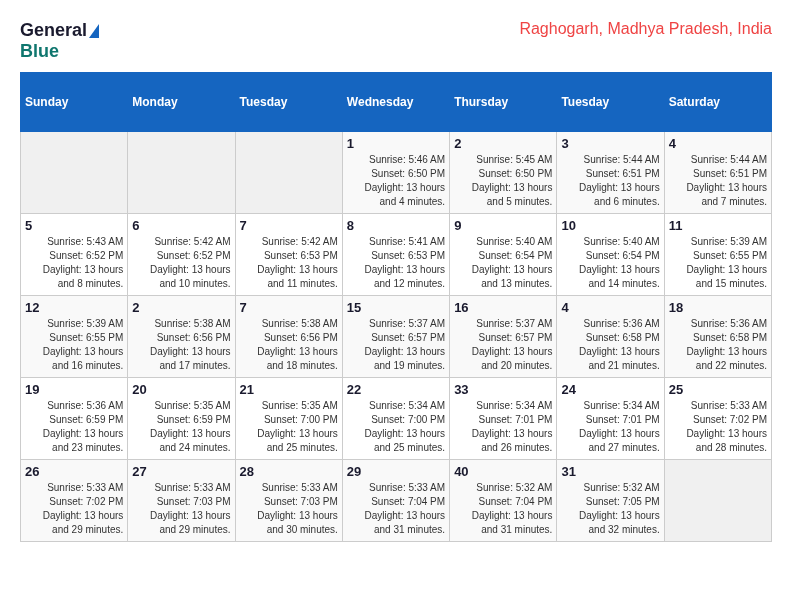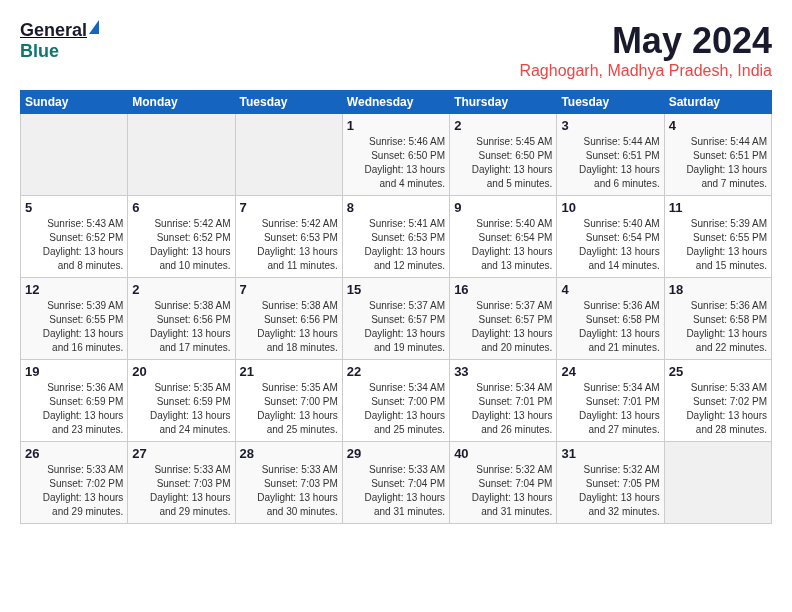--- a/index.html
+++ b/index.html
@@ -16,22 +16,21 @@
       align-items: flex-start;
       margin-bottom: 10px;
     }
     .logo {
       display: flex;
       flex-direction: column;
       align-items: flex-start;
     }
     .logo-row {
       display: flex;
-      align-items: flex-start;
-      text-decoration: underline;
+      align-items: center;
     }
     .logo-triangle {
       width: 0;
       height: 0;
       border-left: 10px solid transparent;
       border-bottom: 14px solid #1565c0;
       margin-left: 2px;
     }
     .title-area {
       text-align: right;
@@ -48,21 +47,21 @@
     table {
       width: 100%;
       border-collapse: collapse;
       table-layout: fixed;
     }
     thead tr th {
       background-color: #1565c0;
       color: #fff;
       font-size: 12px;
       font-weight: bold;
-      padding: 4px 4px;
+      padding: 22px 4px;
       text-align: left;
       border: 1px solid #1565c0;
     }
     tbody tr td {
       border: 1px solid #ccc;
       vertical-align: top;
       padding: 4px;
       min-height: 80px;
       font-size: 10.5px;
       color: #222;
@@ -93,21 +92,20 @@
 
 <div class="header-area">
   <div class="logo">
     <div class="logo-row">
       <span style="font-size:18px;font-weight:bold;color:#1a1a2e;">General</span>
       <div class="logo-triangle"></div>
     </div>
     <span style="font-size:18px;font-weight:bold;color:#0f766e;">Blue</span>
   </div>
   <div class="title-area">
-    <div class="month-title">May 2024</div>
     <div class="location-title">Raghogarh, Madhya Pradesh, India</div>
   </div>
 </div>
 
 <table>
   <thead>
     <tr>
     <th>Sunday</th>
         <th>Monday</th>
         <th>Tuesday</th>

